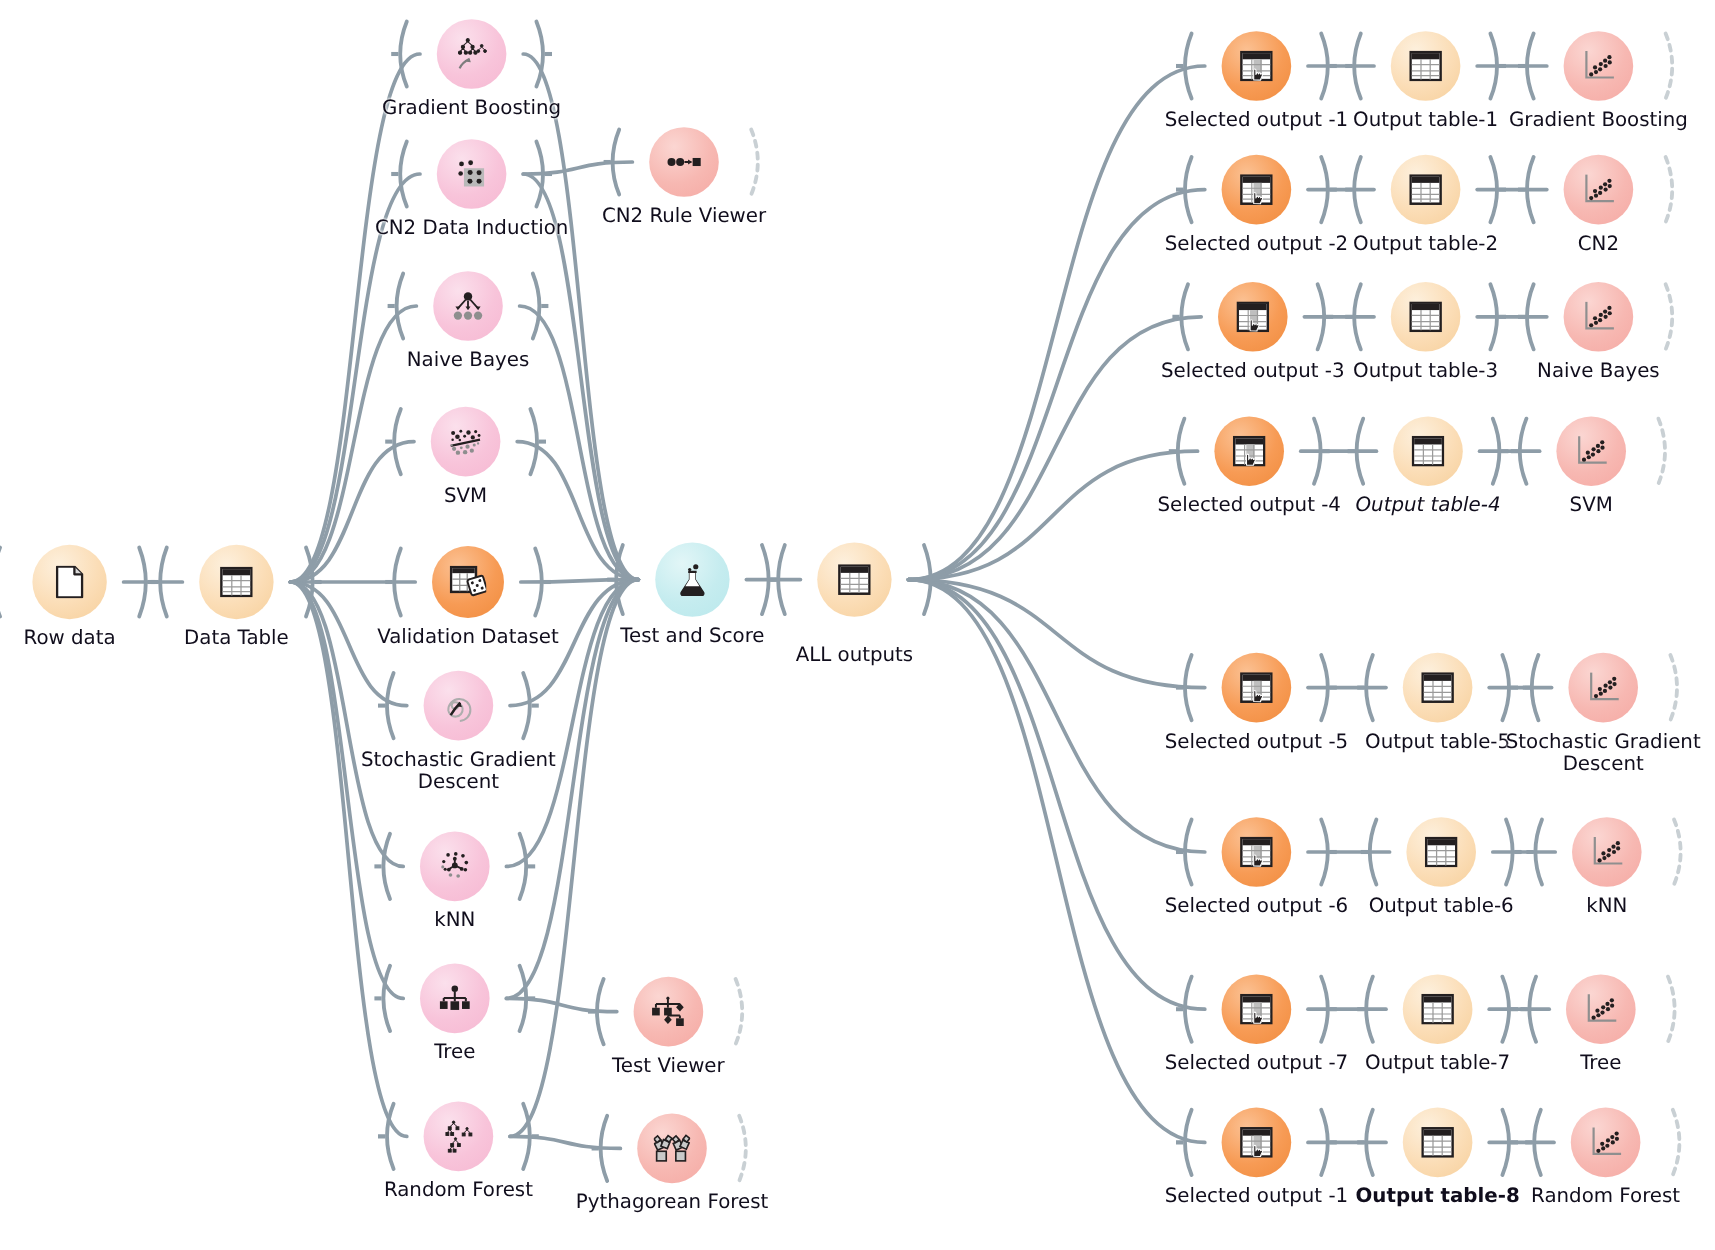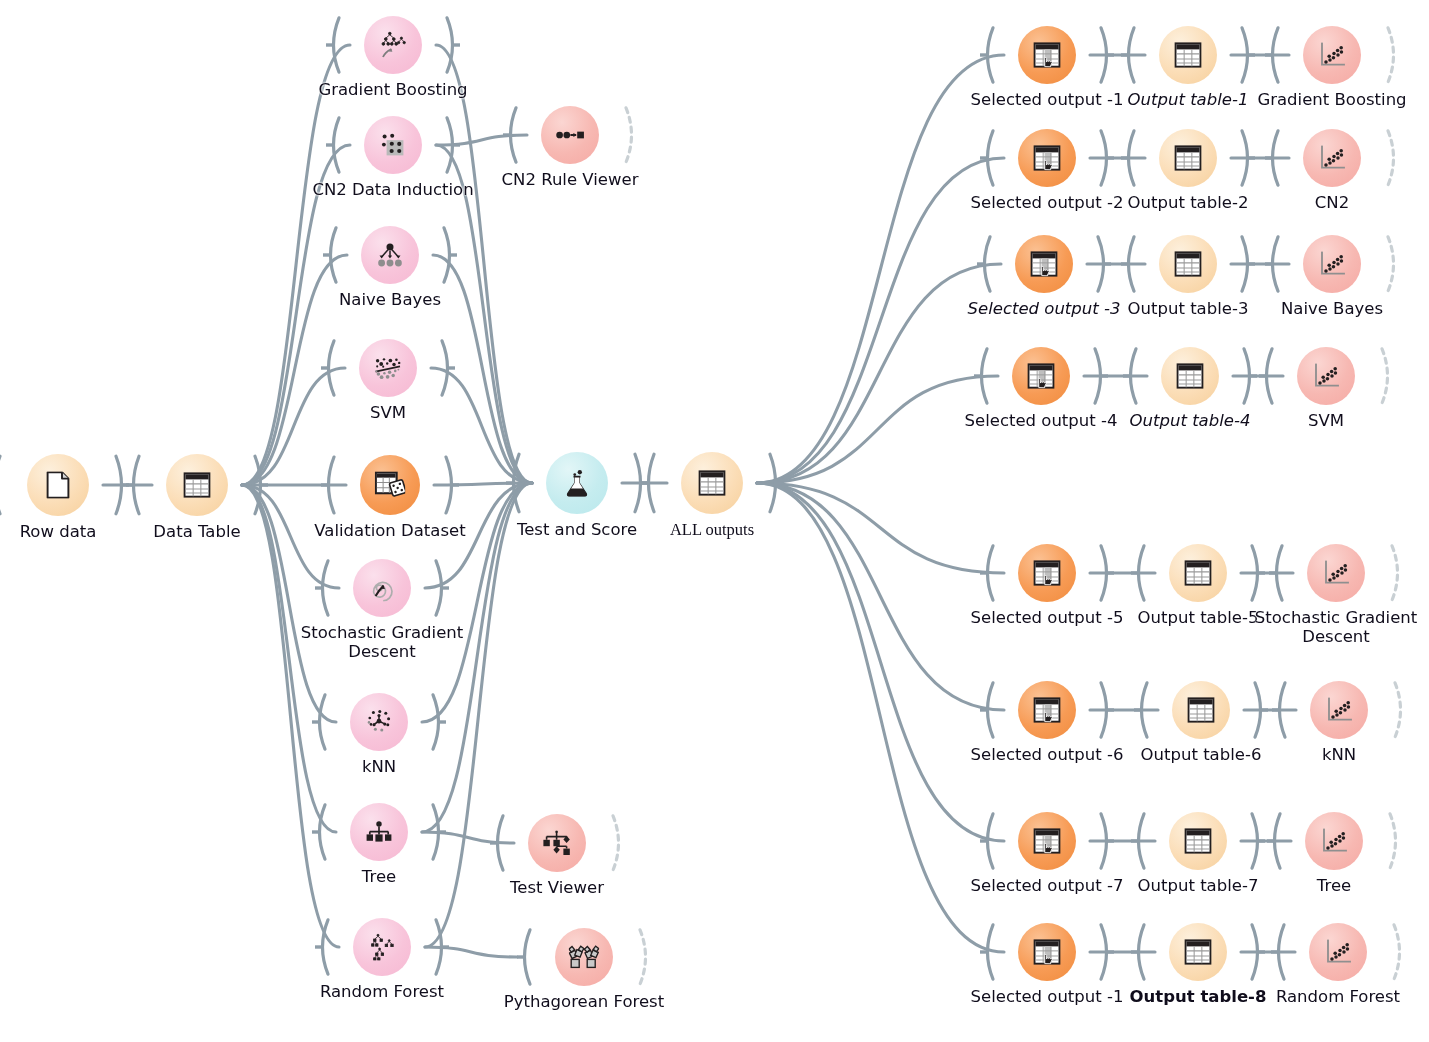--- a/index.html
+++ b/index.html
@@ -549,21 +549,21 @@
     </svg>
       </span>
       <span class="port" style="right: -40px;">
         <svg width="15" height="58.32000000000001" viewBox="0 0 15 58.32000000000001">
       <path d="M 2 2 Q 13 29.160000000000004 2 56.32000000000001" fill="none" stroke="#c9d0d4" stroke-width="3.2" stroke-linecap="round" stroke-dasharray="5 5"></path>
 
     </svg>
       </span>
       <div class="label" style="top: 64px;">Test Viewer</div>
     </div>
-    <div class="node" style="left: 584px; top: 957px; width: 58px; height: 58px;">
+    <div class="node" style="left: 560px; top: 957px; width: 58px; height: 58px;">
       <div class="disc c-salmon" style="width: 58px; height: 58px;">
         <span style="transform: scale(0.8);">
           <svg class="ic" width="38" height="30" viewBox="0 0 38 30">
     <g stroke="#231f20" stroke-width="1.7" fill="#c9c9c9">
       <rect x="3" y="18" width="10" height="10"></rect>
       <rect x="2" y="8" width="7.6" height="7.6" transform="rotate(-26 5.8 11.8)"></rect>
       <rect x="8.5" y="7" width="7.2" height="7.2" transform="rotate(22 12.1 10.6)"></rect>
       <rect x="1.2" y="3" width="5" height="5" transform="rotate(-40 3.7 5.5)"></rect>
       <rect x="13" y="2.6" width="5" height="5" transform="rotate(36 15.5 5.1)"></rect>
     </g>
@@ -641,21 +641,21 @@
       <path d="M 13 2 Q 2 30.78 13 59.56" fill="none" stroke="#8e9da8" stroke-width="3.2" stroke-linecap="round"></path>
       <line x1="0" y1="30.78" x2="6" y2="30.78" stroke="#8e9da8" stroke-width="3.4"></line>
     </svg>
       </span>
       <span class="port" style="right: -40px;">
         <svg width="15" height="61.56" viewBox="0 0 15 61.56">
       <path d="M 2 2 Q 13 30.78 2 59.56" fill="none" stroke="#8e9da8" stroke-width="3.2" stroke-linecap="round"></path>
       <line x1="15" y1="30.78" x2="9" y2="30.78" stroke="#8e9da8" stroke-width="3.4"></line>
     </svg>
       </span>
-      <div class="label" style="top: 68px; font-family: Liberation Serif, serif;">ALL outputs</div>
+      <div class="label" style="top: 84px;">ALL outputs</div>
     </div>
     <div class="node" style="left: 1047px; top: 55px; width: 58px; height: 58px;">
       <div class="disc c-orange" style="width: 58px; height: 58px;">
         <span style="transform: scale(0.8);">
           <svg class="ic" width="34" height="32" viewBox="0 0 34 32">
     <rect x="1.3" y="1.3" width="31.4" height="29.4" fill="#fff" stroke="#231f20" stroke-width="2.6"></rect>
     <rect x="2.6" y="2.6" width="28.8" height="6.4" fill="#231f20"></rect>
     <rect x="14" y="9" width="8.6" height="21" fill="#bfbfbf"></rect>
     <g stroke="#9a9a9a" stroke-width="1.2">
       <line x1="2.6" y1="14.6" x2="31.4" y2="14.6"></line>
@@ -705,21 +705,21 @@
       <path d="M 13 2 Q 2 29.160000000000004 13 56.32000000000001" fill="none" stroke="#8e9da8" stroke-width="3.2" stroke-linecap="round"></path>
       <line x1="0" y1="29.160000000000004" x2="6" y2="29.160000000000004" stroke="#8e9da8" stroke-width="3.4"></line>
     </svg>
       </span>
       <span class="port" style="right: -38px;">
         <svg width="15" height="58.32000000000001" viewBox="0 0 15 58.32000000000001">
       <path d="M 2 2 Q 13 29.160000000000004 2 56.32000000000001" fill="none" stroke="#8e9da8" stroke-width="3.2" stroke-linecap="round"></path>
       <line x1="15" y1="29.160000000000004" x2="9" y2="29.160000000000004" stroke="#8e9da8" stroke-width="3.4"></line>
     </svg>
       </span>
-      <div class="label" style="top: 64px; font-style: italic;">Output table-1</div>
+      <div class="label" style="top: 64px;">Output table-1</div>
     </div>
     <div class="node" style="left: 1332px; top: 55px; width: 58px; height: 58px;">
       <div class="disc c-salmon" style="width: 58px; height: 58px;">
         <span style="transform: scale(0.8);">
           <svg class="ic" width="34" height="32" viewBox="0 0 34 32">
     <g stroke="#8f8f8f" stroke-width="2.3" fill="none" stroke-linecap="square">
       <path d="M4.5 1.5 V28 H32"></path>
     </g>
     <g fill="#231f20">
       <circle cx="9.5" cy="24.8" r="2.2"></circle>
@@ -873,21 +873,21 @@
       <path d="M 13 2 Q 2 29.160000000000004 13 56.32000000000001" fill="none" stroke="#8e9da8" stroke-width="3.2" stroke-linecap="round"></path>
       <line x1="0" y1="29.160000000000004" x2="6" y2="29.160000000000004" stroke="#8e9da8" stroke-width="3.4"></line>
     </svg>
       </span>
       <span class="port" style="right: -38px;">
         <svg width="15" height="58.32000000000001" viewBox="0 0 15 58.32000000000001">
       <path d="M 2 2 Q 13 29.160000000000004 2 56.32000000000001" fill="none" stroke="#8e9da8" stroke-width="3.2" stroke-linecap="round"></path>
       <line x1="15" y1="29.160000000000004" x2="9" y2="29.160000000000004" stroke="#8e9da8" stroke-width="3.4"></line>
     </svg>
       </span>
-      <div class="label" style="top: 64px; font-style: italic;">Selected output -3</div>
+      <div class="label" style="top: 64px;">Selected output -3</div>
     </div>
     <div class="node" style="left: 1188px; top: 264px; width: 58px; height: 58px;">
       <div class="disc c-peach" style="width: 58px; height: 58px;">
         <span style="transform: scale(0.8);">
           <svg class="ic" width="34" height="32" viewBox="0 0 34 32">
     <rect x="1.3" y="1.3" width="31.4" height="29.4" fill="#fff" stroke="#231f20" stroke-width="2.6"></rect>
     <rect x="2.6" y="2.6" width="28.8" height="6.4" fill="#231f20"></rect>
     <g stroke="#9a9a9a" stroke-width="1.3">
       <line x1="2.6" y1="14.6" x2="31.4" y2="14.6"></line>
       <line x1="2.6" y1="21" x2="31.4" y2="21"></line>

